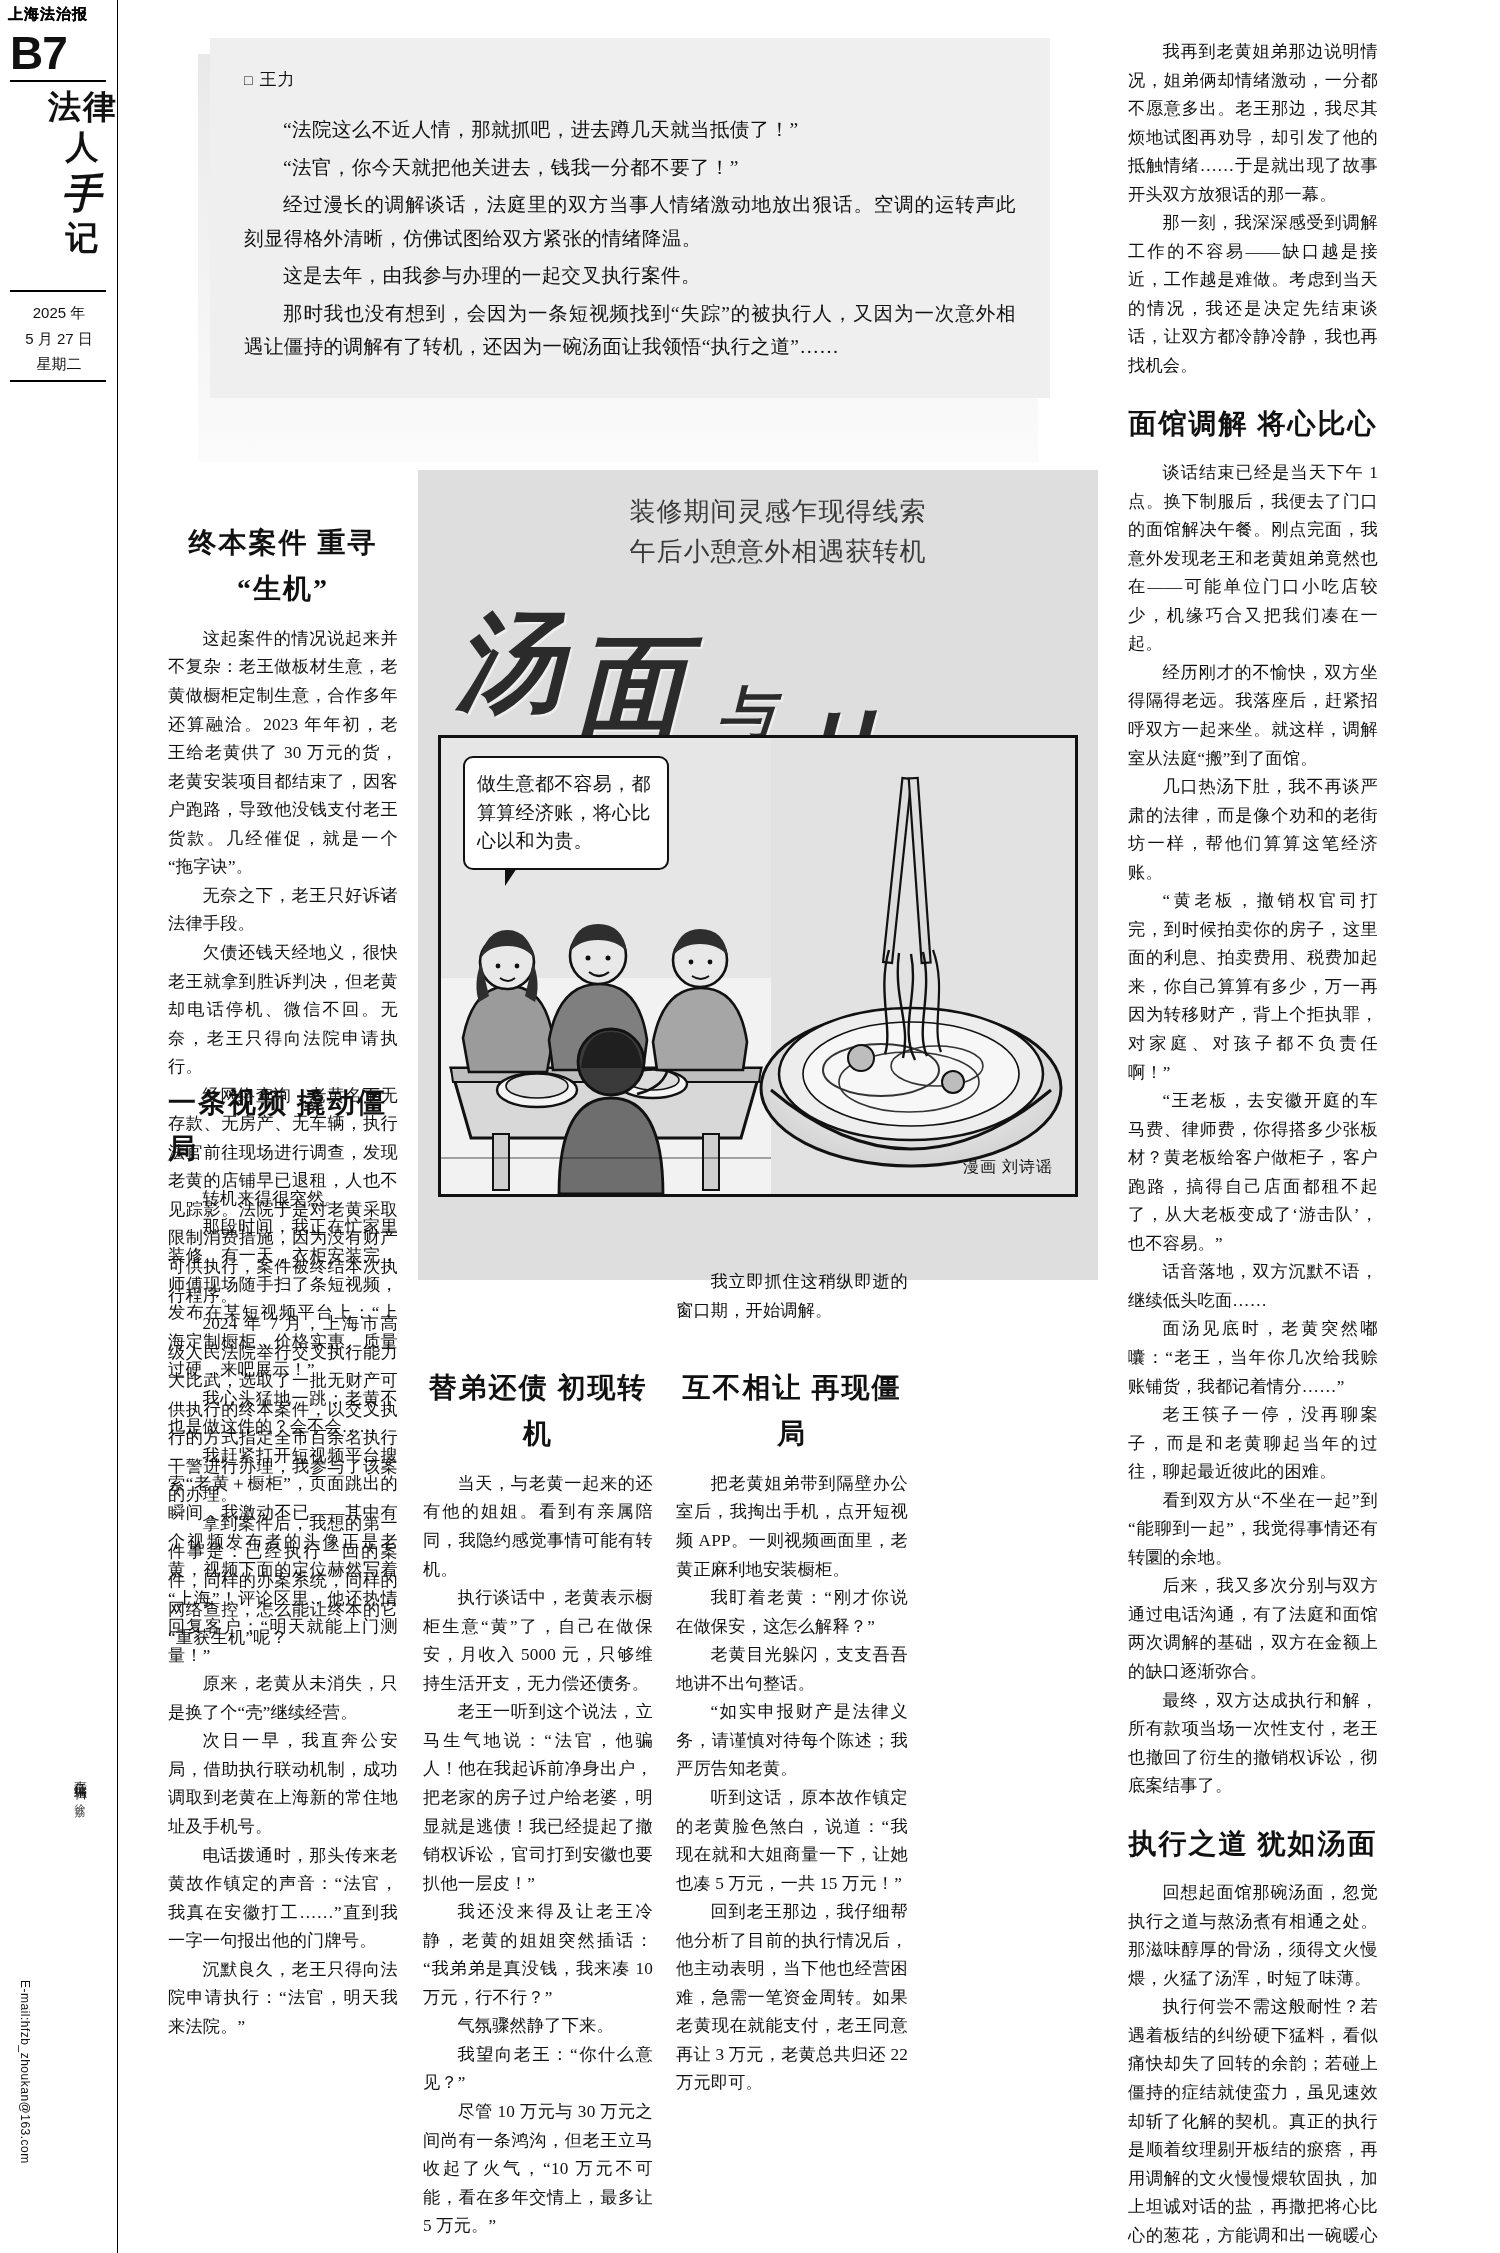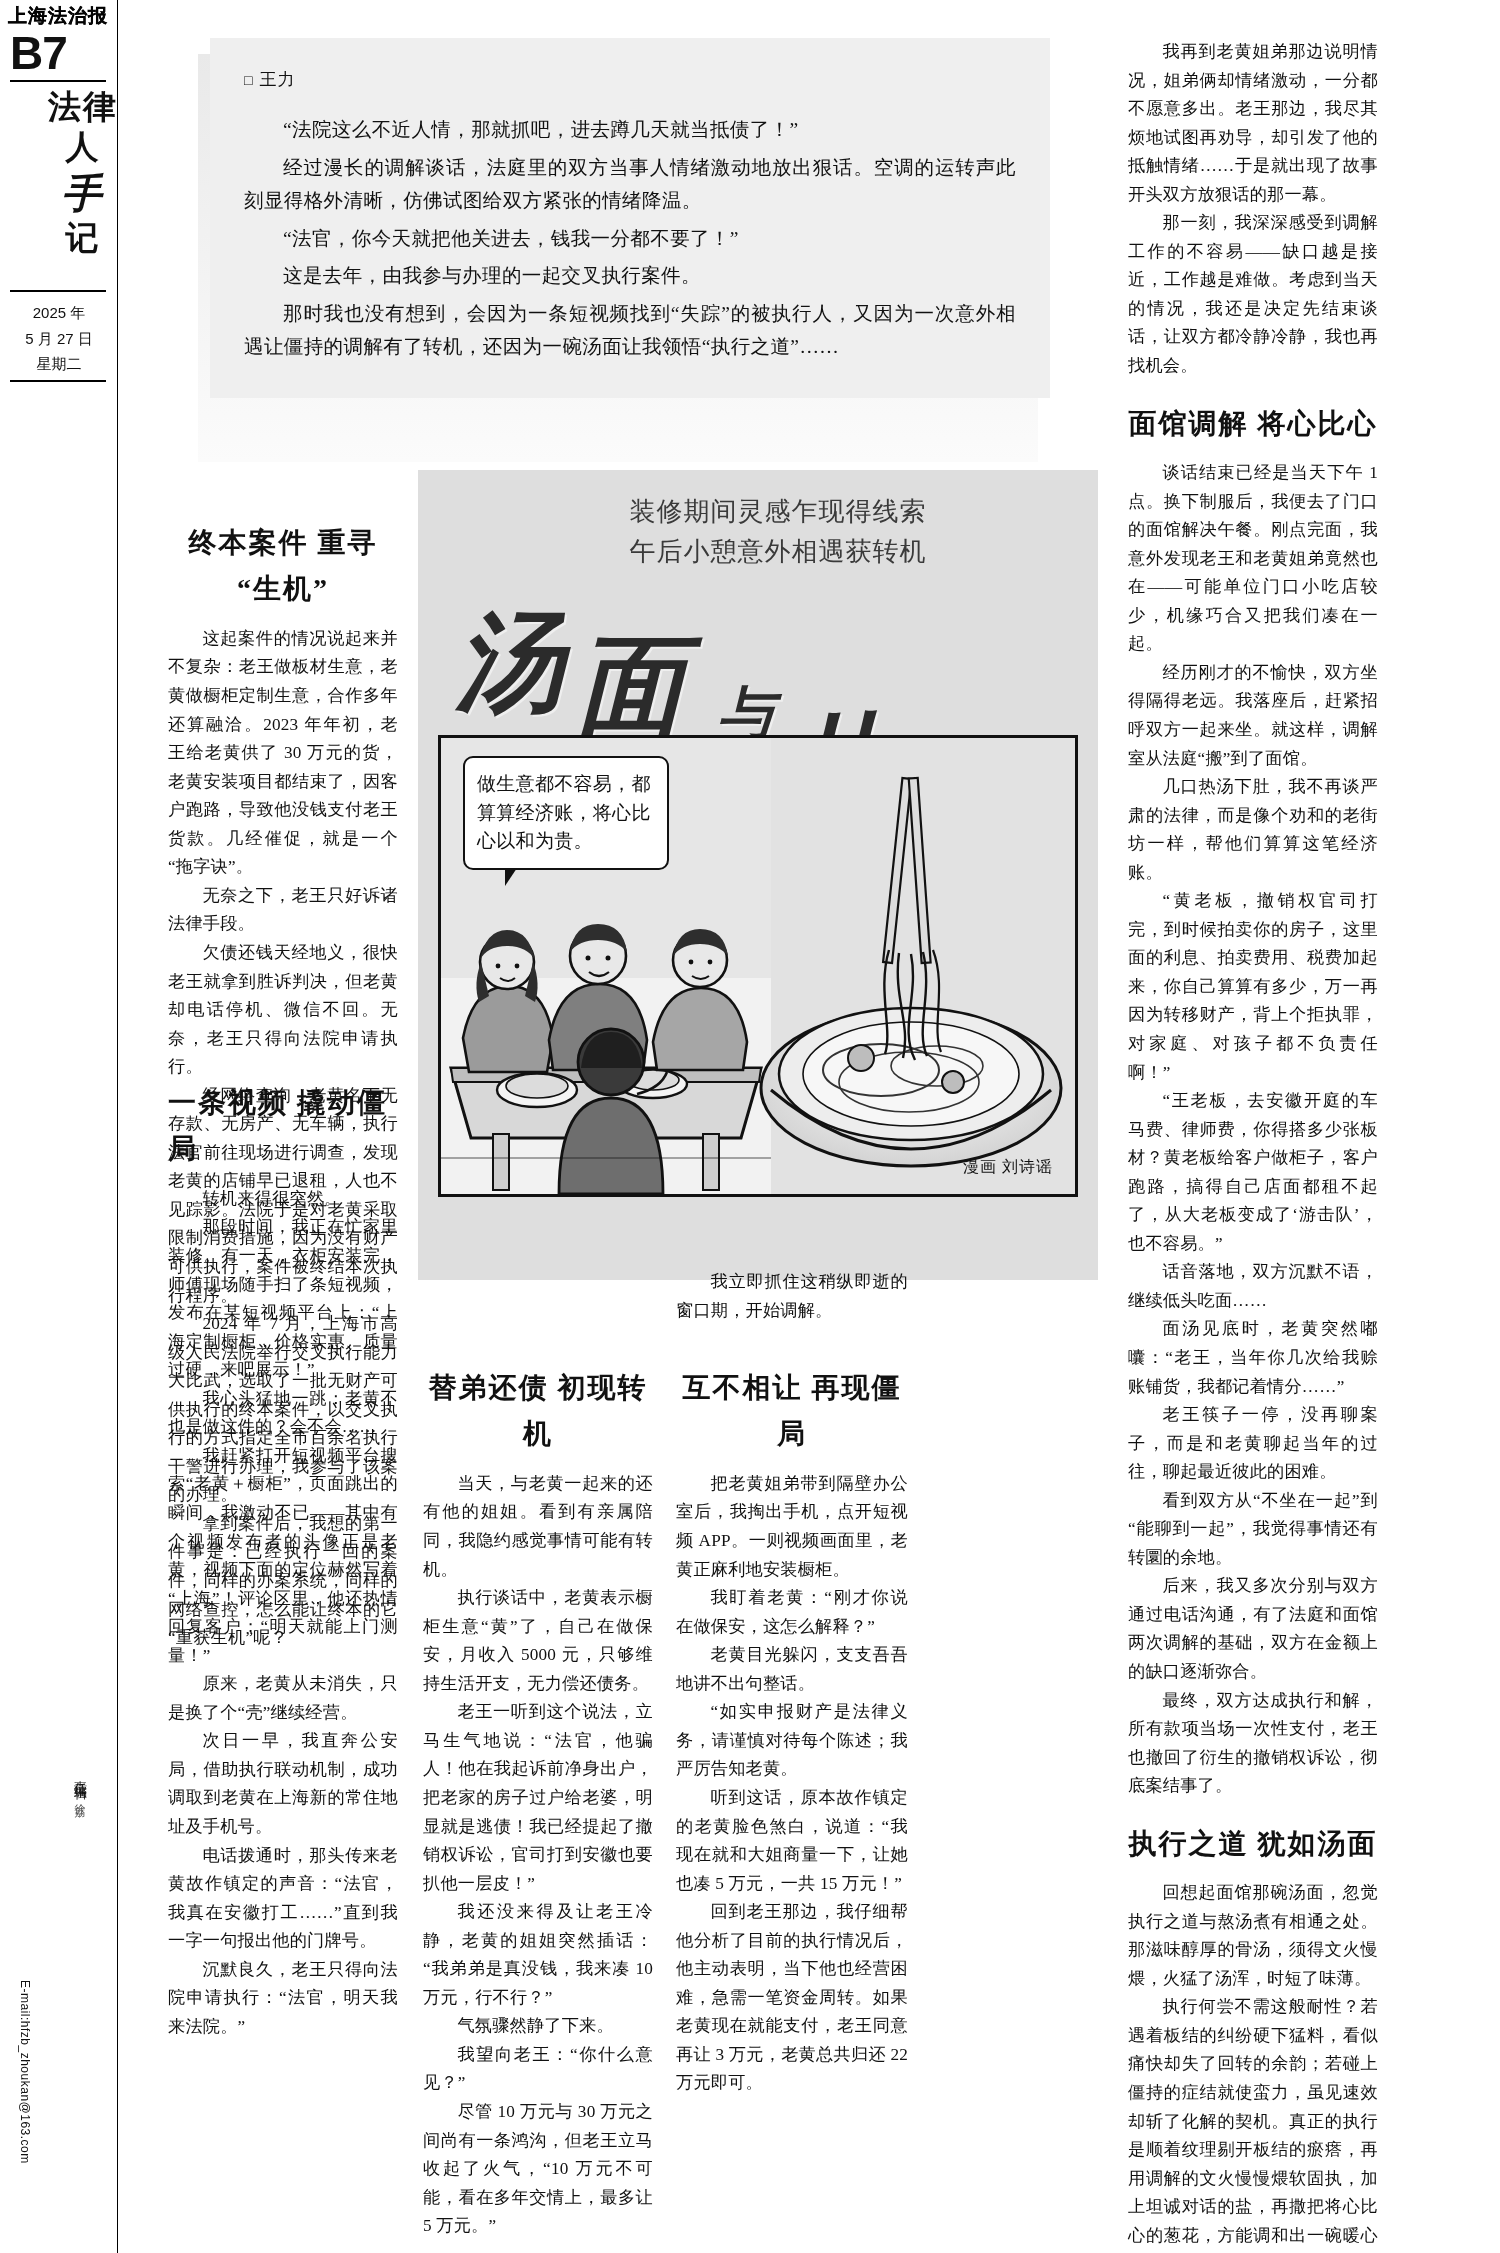--- a/index.html
+++ b/index.html
@@ -35,21 +35,21 @@
     position: absolute;
     left: 8px; top: 6px;
     width: 100px;
     font-size: 14px;
     font-weight: bold;
     letter-spacing: 1px;
     font-family: "Liberation Serif", serif;
   }
   .masthead-top .sh {
     display: block;
-    font-size: 19px;
+    font-size: 15px;
     line-height: 1.1;
     -webkit-text-stroke: 0.2px #000;
   }
   .pagenum {
     position: absolute;
     left: 10px; top: 26px;
     font-size: 46px;
     font-weight: bold;
     font-family: "Liberation Sans", sans-serif;
     letter-spacing: -1px;
@@ -302,22 +302,22 @@
 
   <div class="content">
 
     <div class="intro-wrap">
       <div class="intro-shadow"></div>
       <div class="intro-box">
         <div class="byline">
           <span class="sq">□</span><span>王力</span>
         </div>
         <p>“法院这么不近人情，那就抓吧，进去蹲几天就当抵债了！”</p>
+        <p>“法官，你今天就把他关进去，钱我一分都不要了！”</p>
         <p>经过漫长的调解谈话，法庭里的双方当事人情绪激动地放出狠话。空调的运转声此刻显得格外清晰，仿佛试图给双方紧张的情绪降温。</p>
-        <p>“法官，你今天就把他关进去，钱我一分都不要了！”</p>
         <p>这是去年，由我参与办理的一起交叉执行案件。</p>
         <p>那时我也没有想到，会因为一条短视频找到“失踪”的被执行人，又因为一次意外相遇让僵持的调解有了转机，还因为一碗汤面让我领悟“执行之道”……</p>
       </div>
     </div>
 
     <div class="feature">
       <div class="feature-sub">
         <div>装修期间灵感乍现得线索</div>
         <div>午后小憩意外相遇获转机</div>
       </div>

